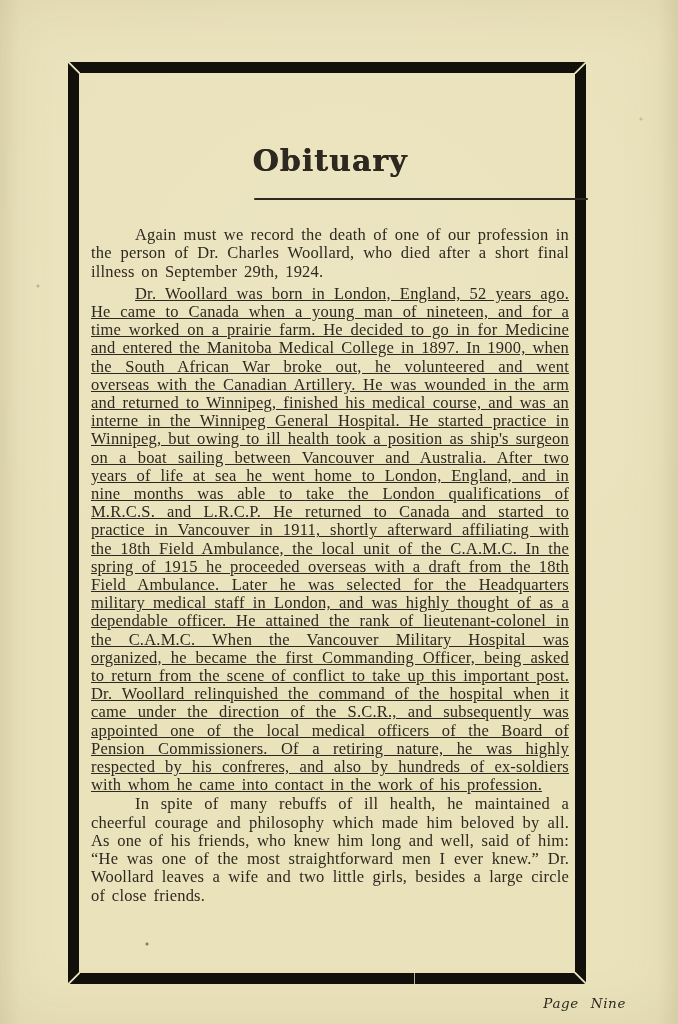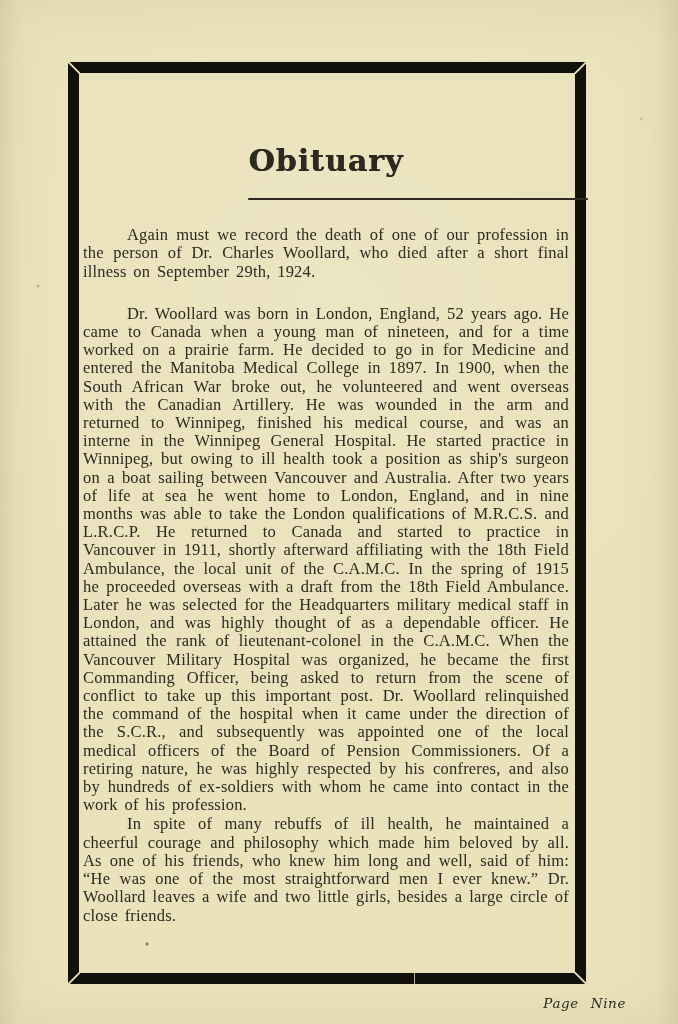--- a/index.html
+++ b/index.html
@@ -43,21 +43,21 @@
   .miter.tr{top:-11px;right:-11px;background:linear-gradient(135deg, transparent 44%, var(--seam) 48%, var(--seam) 55%, transparent 59%);}
   .miter.bl{bottom:-11px;left:-11px;background:linear-gradient(135deg, transparent 44%, var(--seam) 48%, var(--seam) 55%, transparent 59%);}
   .scratch{
     position:absolute;bottom:-11px;width:1px;height:11px;
     background:rgba(230,222,181,0.8);pointer-events:none;
   }
   .scratch.s1{left:335px;}
   .content{
     box-sizing:border-box;
     height:100%;
-    padding:52px 6px 0 4px;
+    padding:52px 6px 0 12px;
     color:var(--ink);
   }
   .title-wrap{
     text-align:center;
     position:relative;
     margin:0;
   }
   .title{
     display:inline-block;
     position:relative;
@@ -81,21 +81,21 @@
     margin:0;
     font-size:16.5px;
     line-height:18.2px;
     text-align:justify;
     text-indent:44px;
     word-spacing:2.4px;
     letter-spacing:0.2px;
     hyphens:auto;
   }
   p.body.p1{margin-top:29px;}
-  p.body.p2{margin-top:24px;}
+  p.body.p2{margin-top:4px;text-decoration:underline;}
   p.body.p3{margin-top:1px;}
   .page-num{
     position:absolute;
     top:995px;right:52px;
     font-family:"DejaVu Serif", serif;
     font-style:italic;
     font-weight:normal;
     font-size:13.5px;
     letter-spacing:0.6px;
     word-spacing:7px;

